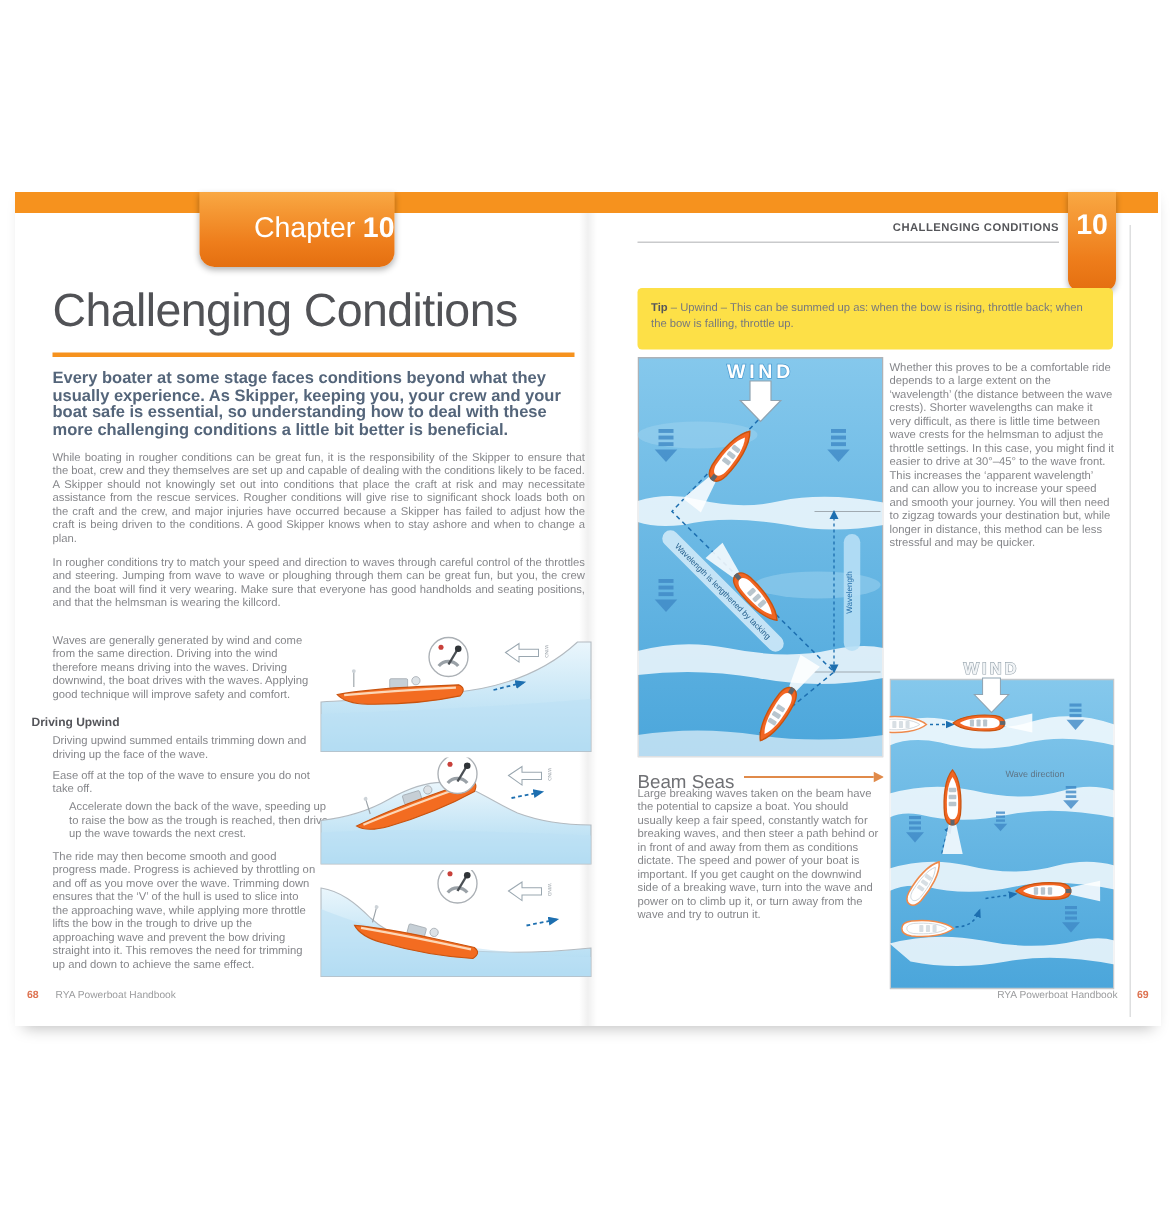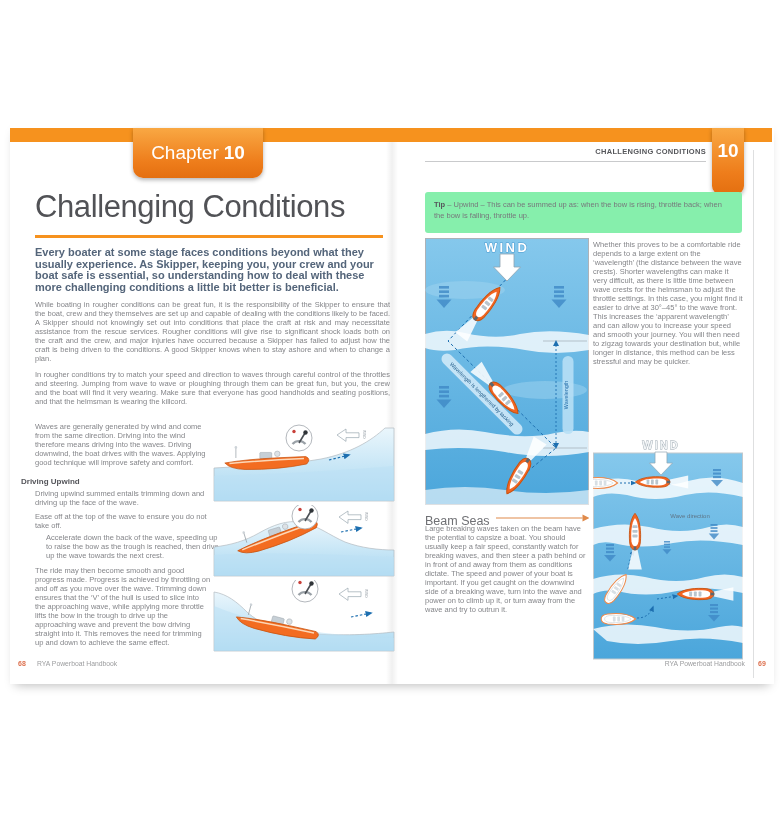--- a/index.html
+++ b/index.html
@@ -5,21 +5,21 @@
   html,body{margin:0;padding:0}
   body{width:784px;height:814px;position:relative;background:#ffffff;
        font-family:"Liberation Sans","DejaVu Sans",sans-serif;overflow:hidden;color:#85868A}
   .abs{position:absolute}
   .spread{left:10px;top:122px;width:764px;height:562px;background:#fff;
           box-shadow:0 6px 10px -5px rgba(0,0,0,.28)}
   .topbar{left:10px;top:128px;width:762px;height:14px;background:#F6921E}
   .chapter-tab{left:133px;top:128px;width:130px;height:50px;border-radius:0 0 10px 10px;
        background:linear-gradient(#F9A843,#EE7D1B 68%,#E46F10);
        box-shadow:0 2px 4px rgba(0,0,0,.3);color:#fff;display:flex;align-items:center;
-       justify-content:center;font-size:19px}
+       justify-content:flex-end;font-size:19px}
   .chapter-tab .num{font-weight:bold;margin-left:5px}
   .corner-tab{left:712px;top:128px;width:32px;height:66px;border-radius:0 0 8px 8px;
        background:linear-gradient(#F9A843,#EE7D1B 68%,#E46F10);
        box-shadow:0 2px 4px rgba(0,0,0,.3);color:#fff;font-weight:bold;font-size:19px;
        text-align:center;padding-top:12px;box-sizing:border-box}
   .running-header{left:420px;top:147px;width:286px;text-align:right;font-size:7.5px;
        font-weight:bold;color:#55565A;letter-spacing:.3px}
   .header-rule{left:425px;top:161px;width:281px;height:1px;background:#C9CACC}
   .page-title{left:35px;top:189px;font-size:31px;color:#515256;letter-spacing:-.4px}
   .title-rule{left:35px;top:235px;width:348px;height:3px;background:#F6921E}
@@ -31,21 +31,21 @@
   .p2{left:35px;top:370px;width:355px}
   .p3{left:35px;top:422px;width:176px}
   .sub-heading{left:21px;top:477px;font-size:8px;font-weight:bold;color:#54555A}
   .p4{left:35px;top:489px;width:176px}
   .p5{left:35px;top:512px;width:176px}
   .p6{left:46px;top:533px;width:176px}
   .p7{left:35px;top:566px;width:176px}
   .ill{left:213px;width:182px}
   .footer-num{font-size:7px;font-weight:bold;color:#DD7250}
   .footer-book{font-size:6.8px;color:#9B9C9E}
-  .tip-box{left:425px;top:192px;width:317px;height:41px;background:#86efac;border-radius:3px;
+  .tip-box{left:425px;top:192px;width:317px;height:41px;background:#fde047;border-radius:3px;
        box-sizing:border-box;padding:7px 9px;font-size:7.5px;line-height:11px;color:#77787C}
   .tip-label{font-weight:bold;color:#55565A}
   .col-text{left:593px;top:240px;width:150px;font-size:7.5px;line-height:9px;color:#85868A}
   .beam-head-row{left:425px;top:514px;width:164px;display:flex;align-items:flex-start;gap:6px}
   .beam-heading{font-size:12.5px;color:#6F7074;white-space:nowrap}
   .beam-text{left:425px;top:524px;width:165px;font-size:7.5px;line-height:9px}
   .gutter{left:386px;top:142px;width:12px;height:542px;
        background:linear-gradient(90deg,rgba(0,0,0,0),rgba(0,0,0,.06),rgba(0,0,0,0))}
   .edge-line{left:753px;top:150px;width:1px;height:528px;background:#DEDFE0}
   svg text{font-family:"Liberation Sans","DejaVu Sans",sans-serif}

